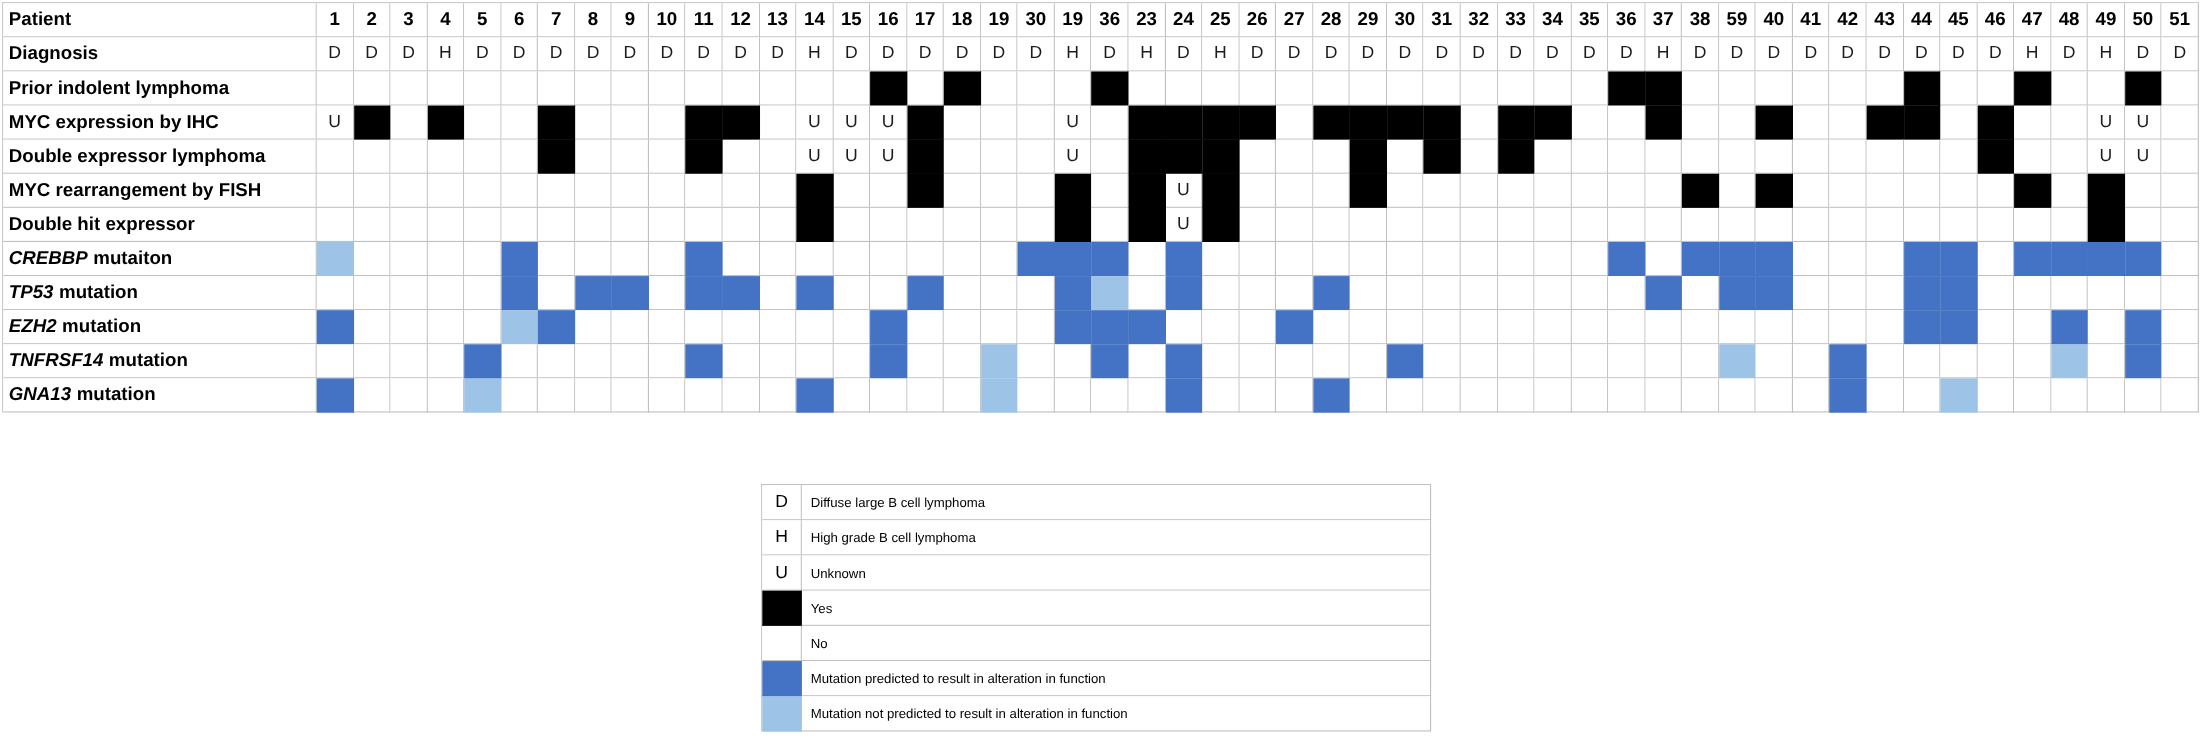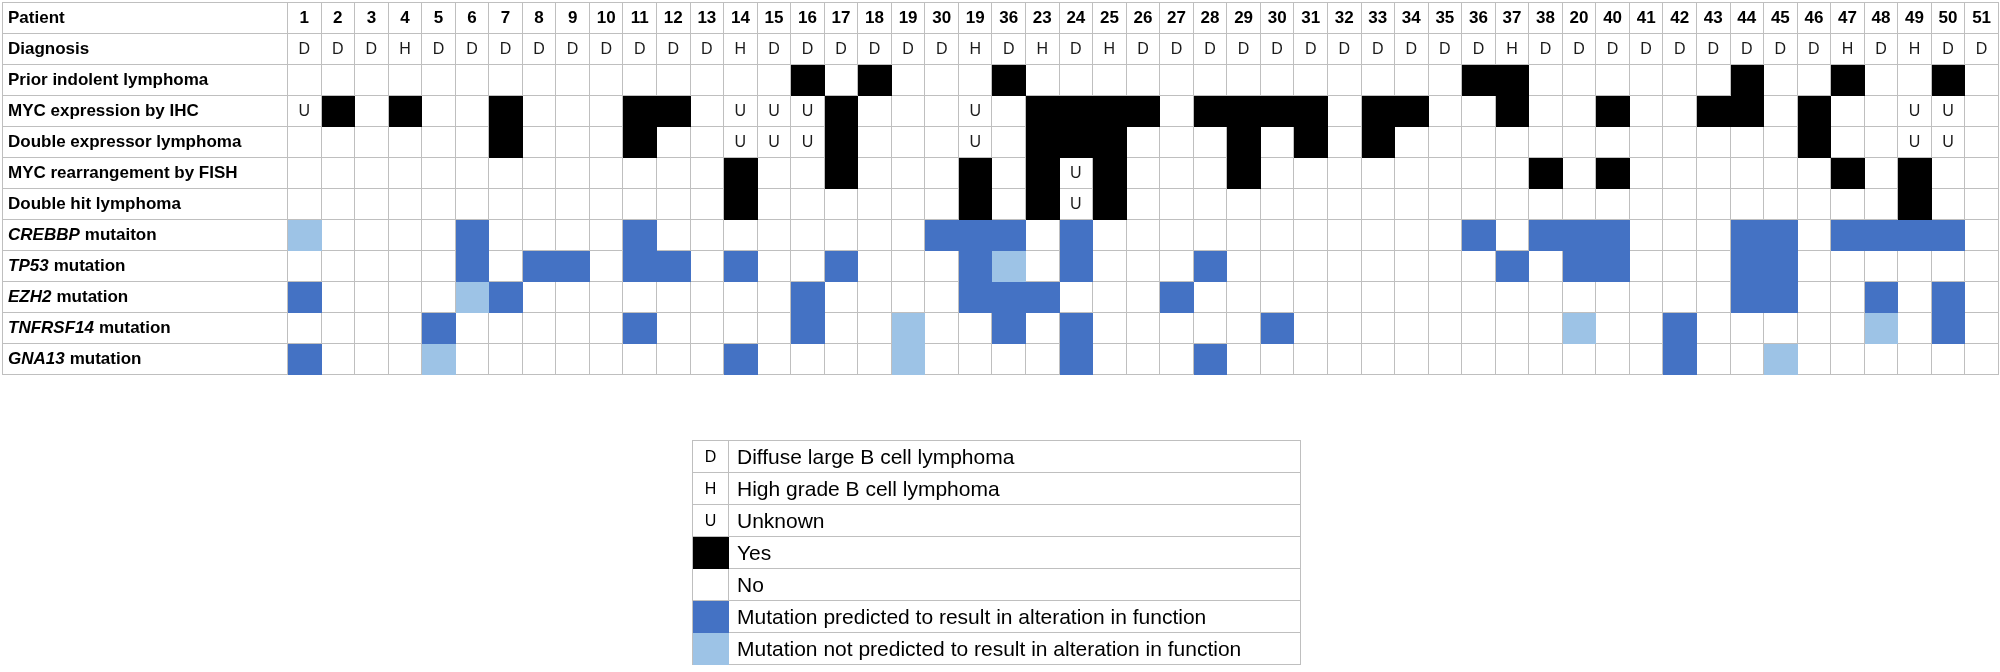--- a/index.html
+++ b/index.html
@@ -53,21 +53,21 @@
   .lg-swatch, .lg-label {
     border-right: 1px solid var(--grid-line);
     border-bottom: 1px solid var(--grid-line);
     display: flex; align-items: center;
     background: #fff;
   }
   .lg-swatch { justify-content: center; font-size: 16px; }
   .lg-swatch.sw-yes      { background: var(--yes);      border-color: var(--yes); }
   .lg-swatch.sw-damaging { background: var(--damaging); border-color: var(--damaging); }
   .lg-swatch.sw-benign   { background: var(--benign);   border-color: var(--benign); }
-  .lg-label { padding-left: 8px; font-size: 21px; white-space: nowrap; overflow: hidden; }
+  .lg-label { padding-left: 8px; font-size: 12px; white-space: nowrap; overflow: hidden; }
 </style>
 </head>
 <body>
 
 <div class="figure" style="--yes: #000000; --no: #FFFFFF; --damaging: #4472C4; --benign: #9DC3E6; --grid-line: #BFBFBF;">
   <div class="grid">
       <div class="row-label">Patient</div>
       <div class="cell num">1</div>
       <div class="cell num">2</div>
       <div class="cell num">3</div>
@@ -99,21 +99,21 @@
       <div class="cell num">29</div>
       <div class="cell num">30</div>
       <div class="cell num">31</div>
       <div class="cell num">32</div>
       <div class="cell num">33</div>
       <div class="cell num">34</div>
       <div class="cell num">35</div>
       <div class="cell num">36</div>
       <div class="cell num">37</div>
       <div class="cell num">38</div>
-      <div class="cell num">20</div>
+      <div class="cell num">59</div>
       <div class="cell num">40</div>
       <div class="cell num">41</div>
       <div class="cell num">42</div>
       <div class="cell num">43</div>
       <div class="cell num">44</div>
       <div class="cell num">45</div>
       <div class="cell num">46</div>
       <div class="cell num">47</div>
       <div class="cell num">48</div>
       <div class="cell num">49</div>
@@ -372,21 +372,21 @@
       <div class="cell"></div>
       <div class="cell"></div>
       <div class="cell"></div>
       <div class="cell"></div>
       <div class="cell"></div>
       <div class="cell yes"></div>
       <div class="cell"></div>
       <div class="cell yes"></div>
       <div class="cell"></div>
       <div class="cell"></div>
-      <div class="row-label">Double hit lymphoma</div>
+      <div class="row-label">Double hit expressor</div>
       <div class="cell"></div>
       <div class="cell"></div>
       <div class="cell"></div>
       <div class="cell"></div>
       <div class="cell"></div>
       <div class="cell"></div>
       <div class="cell"></div>
       <div class="cell"></div>
       <div class="cell"></div>
       <div class="cell"></div>

